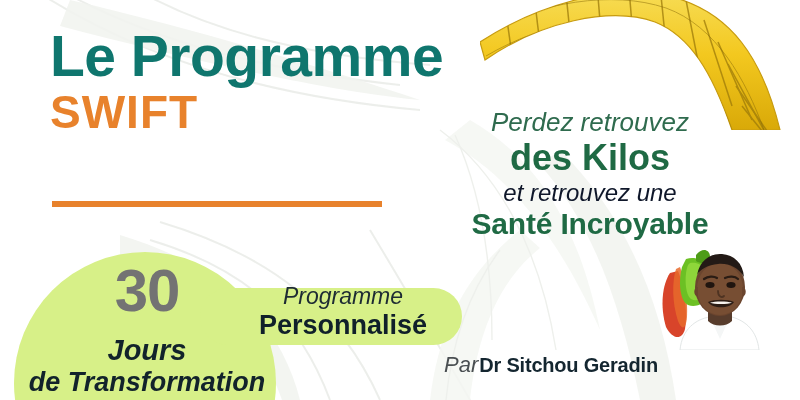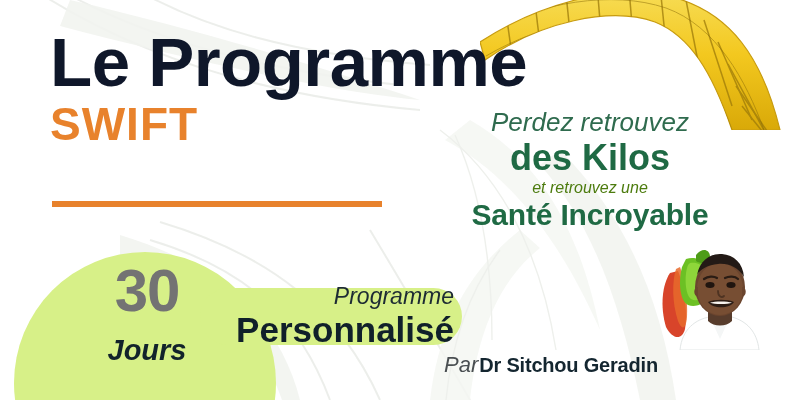--- a/index.html
+++ b/index.html
@@ -60,22 +60,22 @@
   }
 
   
   .headline {
     position: absolute;
     left: 50px;
     top: 28px;
     width: 470px;
   }
   .title-line1 {
-    color: #0f172a;
-    font-size: 69px;
+    color: #0f766e;
+    font-size: 57px;
     font-weight: 700;
     line-height: 1.0;
     letter-spacing: -0.5px;
     white-space: nowrap;
   }
   .title-line2 {
     color: #e8822c;
     font-size: 46px;
     font-weight: 700;
     line-height: 1.02;
@@ -108,25 +108,25 @@
     line-height: 1.12;
     color: #2f6b4e;
   }
   .claim-bold-1 {
     font-size: 36px;
     font-weight: 700;
     line-height: 1.16;
     color: #1f6a44;
   }
   .claim-italic-2 {
-    font-size: 16px;
+    font-size: 24px;
     font-style: italic;
     font-weight: 400;
     line-height: 1.18;
-    color: #4d7c0f;
+    color: #0f172a;
   }
   .claim-bold-2 {
     font-size: 30px;
     font-weight: 700;
     line-height: 1.16;
     color: #1f6a44;
     letter-spacing: -0.2px;
   }
 
   
@@ -161,32 +161,32 @@
     margin-top: 1px;
     color: #12232b;
   }
 
   
   .pill-text {
     position: absolute;
     left: 232px;
     top: 284px;
     width: 222px;
-    text-align: right;
+    text-align: center;
     color: #15222b;
   }
   .pill-top {
     font-size: 23px;
     font-style: italic;
     font-weight: 400;
     line-height: 1.12;
     color: #1d2b33;
   }
   .pill-bottom {
-    font-size: 35px;
+    font-size: 27px;
     font-weight: 700;
     line-height: 1.12;
     color: #10202a;
   }
 
   
   .byline {
     position: absolute;
     left: 444px;
     top: 352px;
@@ -310,20 +310,21 @@
   <div class="claim">
     <div class="claim-italic-1">Perdez retrouvez</div>
     <div class="claim-bold-1">des Kilos</div>
     <div class="claim-italic-2">et retrouvez une</div>
     <div class="claim-bold-2">Santé Incroyable</div>
   </div>
 
   <div class="days-block">
     <div class="days-number">30</div>
     <div class="days-word">Jours</div>
+    <div class="days-sub">de Transformation</div>
   </div>
 
   <div class="pill-text">
     <div class="pill-top">Programme</div>
     <div class="pill-bottom">Personnalisé</div>
   </div>
 
   <div class="portrait">
     <svg width="112" height="105" viewBox="0 0 112 105" xmlns="http://www.w3.org/2000/svg">
       <g>

